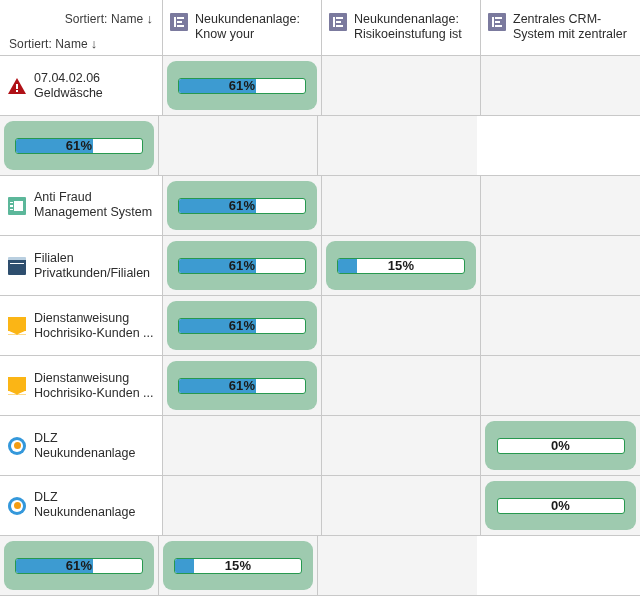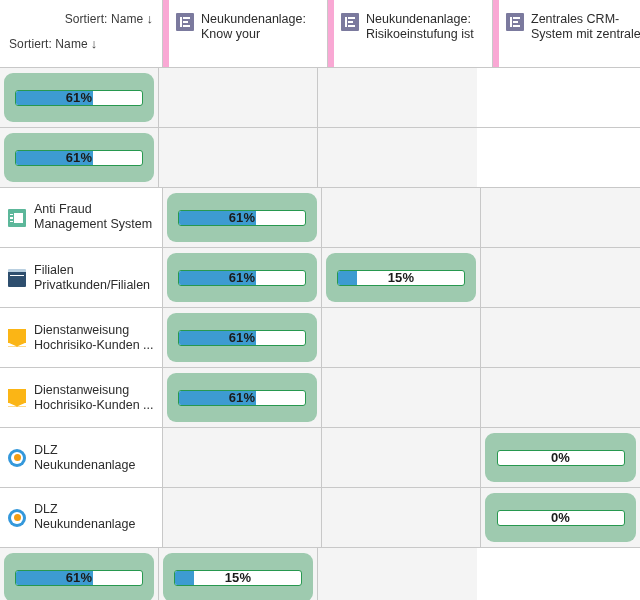--- a/index.html
+++ b/index.html
@@ -13,24 +13,23 @@
   .matrix {
     width: 640px;
     height: 600px;
     position: relative;
     background: #ffffff;
   }
 
   
   .header-row {
     display: flex;
-    height: 68px;
-    background: #f9a8d4;
+    height: 56px;
+    background: #a16207;
     border-bottom: 1px solid #c8c8c8;
-    gap: 6px;
   }
   .corner-cell {
     width: 163px;
     flex: 0 0 163px;
     position: relative;
     border-right: 1px solid #c8c8c8;
     background: #ffffff;
   }
   .sort-label {
     position: absolute;
@@ -316,20 +315,28 @@
           <i></i>
           <i></i>
         </span>
       <span class="ch-text">Zentrales CRM-System mit zentraler ...</span>
     </div>
   </div>
 
   <div class="body-rows">
 
     <div class="row">
+      <div class="row-head">
+        <span class="ricon ic-warning">
+            <span class="tri"></span>
+            <span class="bang"></span>
+            <span class="dot"></span>
+          </span>
+        <span class="rh-text">07.04.02.06 Geldwäsche</span>
+      </div>
       <div class="cell">
         <div class="tile">
           <div class="pbar">
             <div class="fill" style="width: 61%;"></div>
             <span class="pval">61%</span>
           </div>
         </div>
       </div>
       <div class="cell empty"></div>
       <div class="cell empty"></div>

